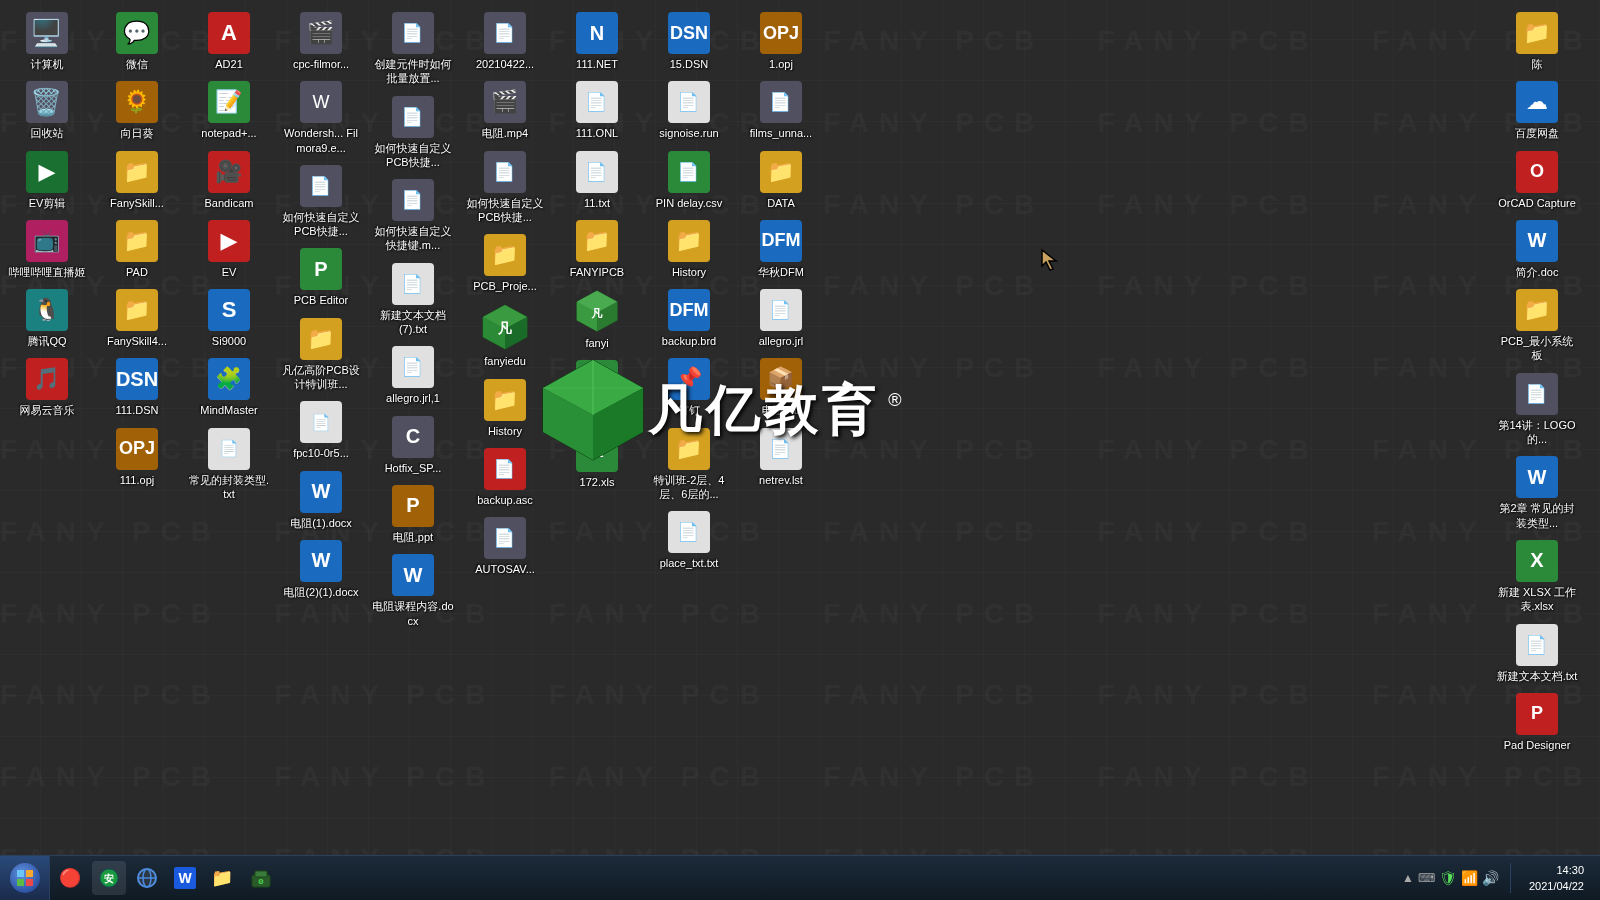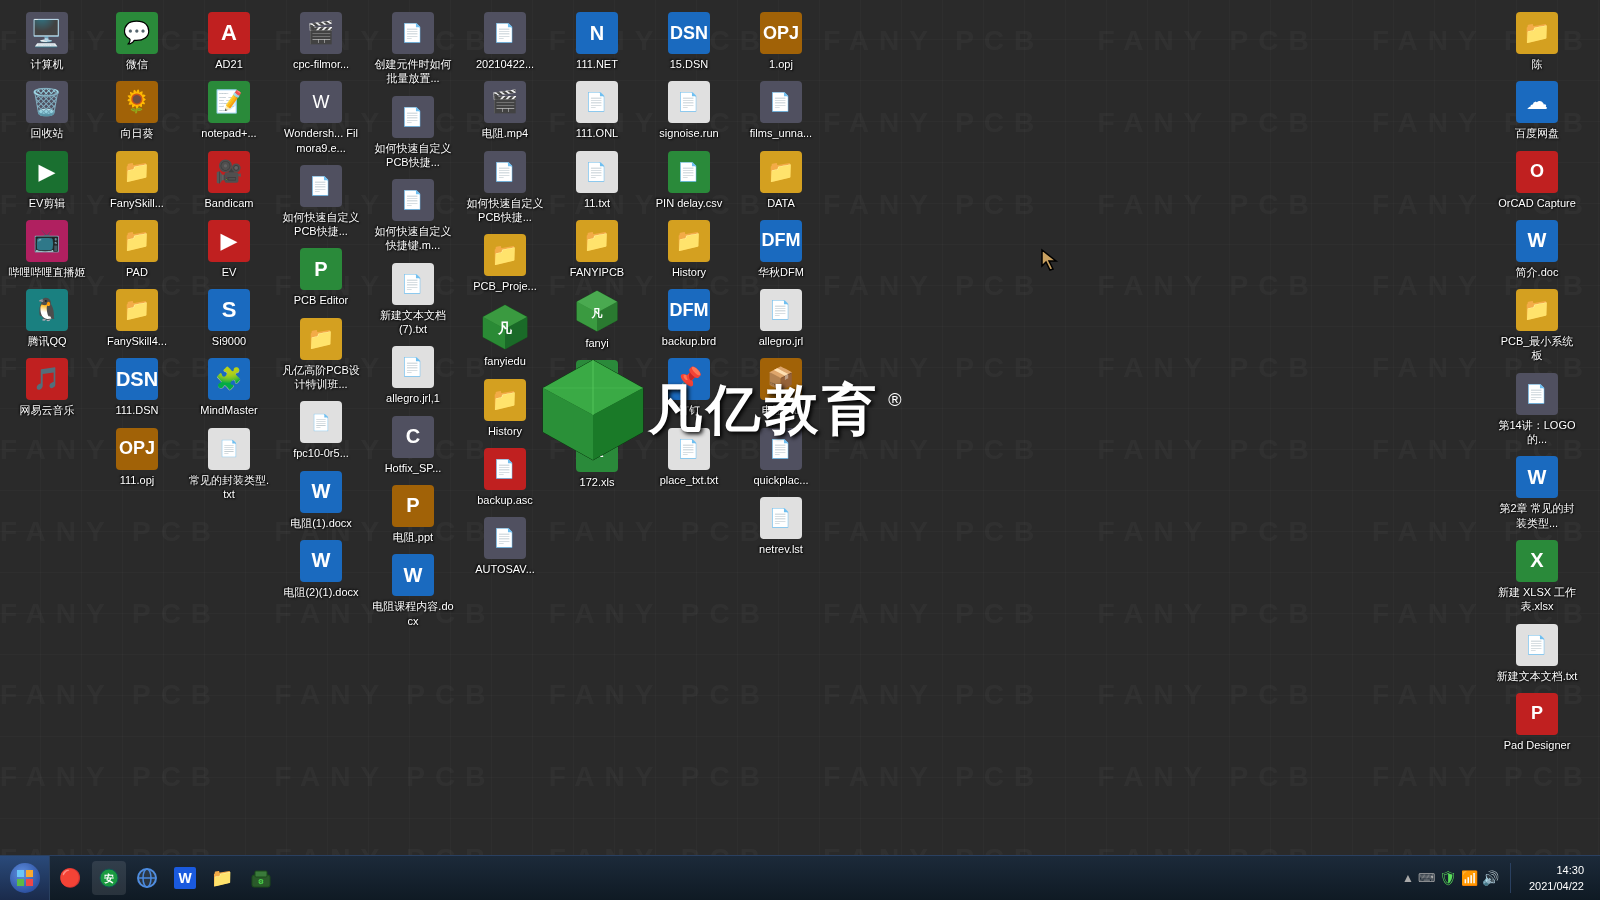--- a/index.html
+++ b/index.html
@@ -461,20 +461,24 @@
     </div>
     <div class="desktop-icon">
       <div class="icon-img ic-blue" style="font-size:18px;font-weight:bold;">DFM</div>
       <div class="icon-label">backup.brd</div>
     </div>
     <div class="desktop-icon">
       <div class="icon-img ic-blue" style="font-size:22px;">📌</div>
       <div class="icon-label">钉钉</div>
     </div>
     <div class="desktop-icon">
+      <div class="icon-img ic-folder" style="font-size:22px;">📁</div>
+      <div class="icon-label">特训班-2层、4层、6层的...</div>
+    </div>
+    <div class="desktop-icon">
       <div class="icon-img ic-white" style="font-size:18px;">📄</div>
       <div class="icon-label">place_txt.txt</div>
     </div>
   </div>
 
   <div class="icon-col" style="position:absolute;left:736px;top:4px;">
     <div class="desktop-icon">
       <div class="icon-img ic-orange" style="font-size:18px;font-weight:bold;">OPJ</div>
       <div class="icon-label">1.opj</div>
     </div>
@@ -490,24 +494,20 @@
       <div class="icon-img ic-blue" style="font-size:18px;font-weight:bold;">DFM</div>
       <div class="icon-label">华秋DFM</div>
     </div>
     <div class="desktop-icon">
       <div class="icon-img ic-white" style="font-size:18px;">📄</div>
       <div class="icon-label">allegro.jrl</div>
     </div>
     <div class="desktop-icon">
       <div class="icon-img ic-orange" style="font-size:22px;">📦</div>
       <div class="icon-label">电阻.rar</div>
-    </div>
-    <div class="desktop-icon">
-      <div class="icon-img ic-grey" style="font-size:18px;">📄</div>
-      <div class="icon-label">quickplac...</div>
     </div>
     <div class="desktop-icon">
       <div class="icon-img ic-white" style="font-size:18px;">📄</div>
       <div class="icon-label">netrev.lst</div>
     </div>
   </div>
 
   <div style="position:absolute;right:0;top:4px;width:110px;display:flex;flex-direction:column;gap:2px;padding:4px 4px;">
     <div class="desktop-icon">
       <div class="icon-img ic-folder" style="font-size:22px;">📁</div>

